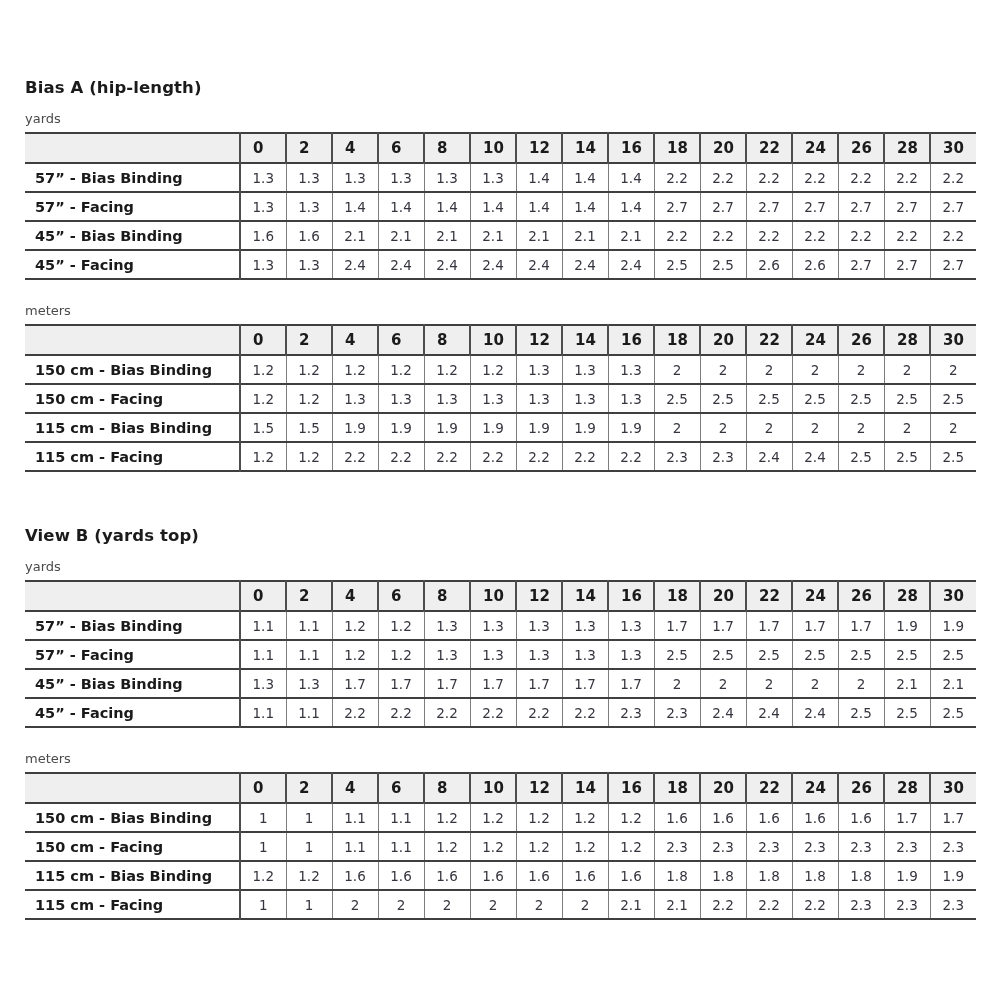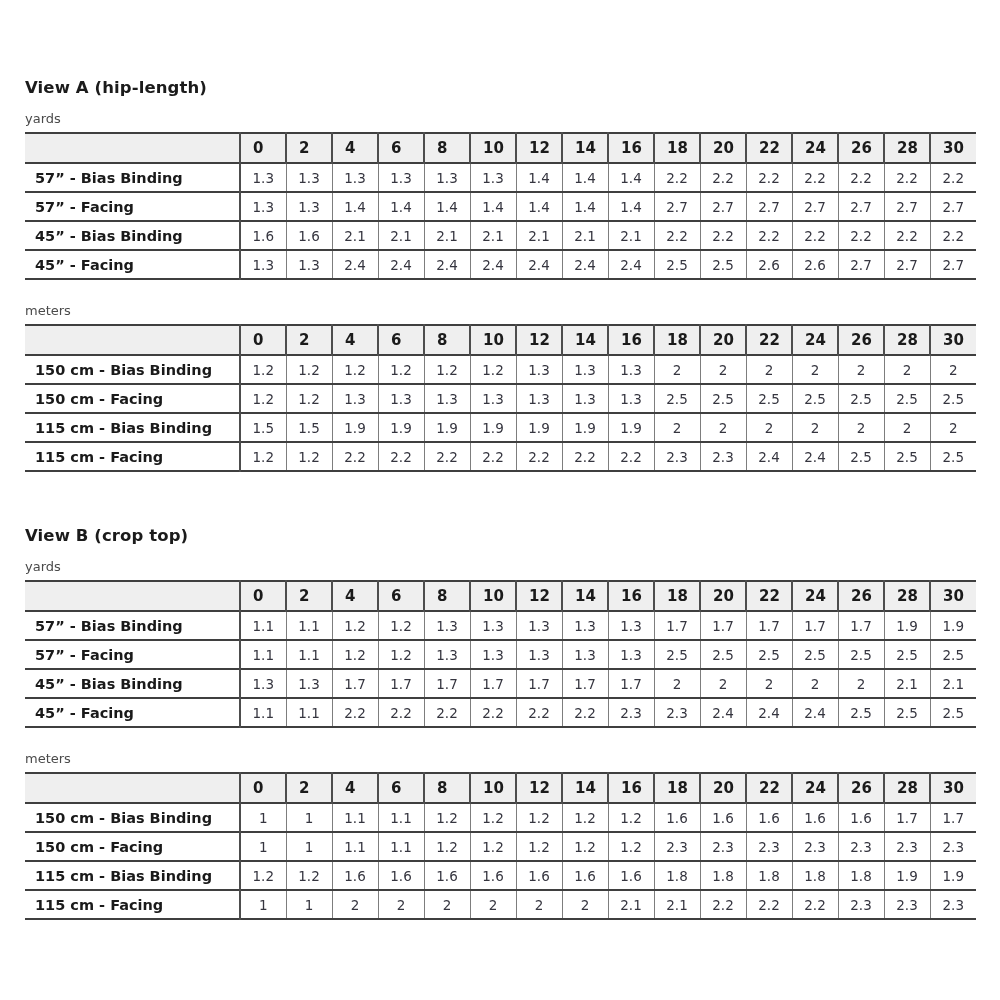--- a/index.html
+++ b/index.html
@@ -84,21 +84,21 @@
   }
   table.fabric-table tbody td.first-data {
     border-left: 2px solid var(--grid-mid);
   }
 </style>
 </head>
 <body>
 
 <main class="page" id="sections-root">
     <section class="view-section">
-      <h2 class="section-title">View A (hip-length)</h2>
+      <h2 class="section-title">Bias A (hip-length)</h2>
       <div class="table-block">
         <div class="unit-label">yards</div>
         <table class="fabric-table">
           <colgroup>
             <col style="width:215px">
             <col style="width:46px">
             <col style="width:46px">
             <col style="width:46px">
             <col style="width:46px">
             <col style="width:46px">
@@ -333,21 +333,21 @@
               <td class="value-cell">2.4</td>
               <td class="value-cell">2.5</td>
               <td class="value-cell">2.5</td>
               <td class="value-cell">2.5</td>
             </tr>
           </tbody>
         </table>
       </div>
     </section>
     <section class="view-section">
-      <h2 class="section-title">View B (crop top)</h2>
+      <h2 class="section-title">View B (yards top)</h2>
       <div class="table-block">
         <div class="unit-label">yards</div>
         <table class="fabric-table">
           <colgroup>
             <col style="width:215px">
             <col style="width:46px">
             <col style="width:46px">
             <col style="width:46px">
             <col style="width:46px">
             <col style="width:46px">

